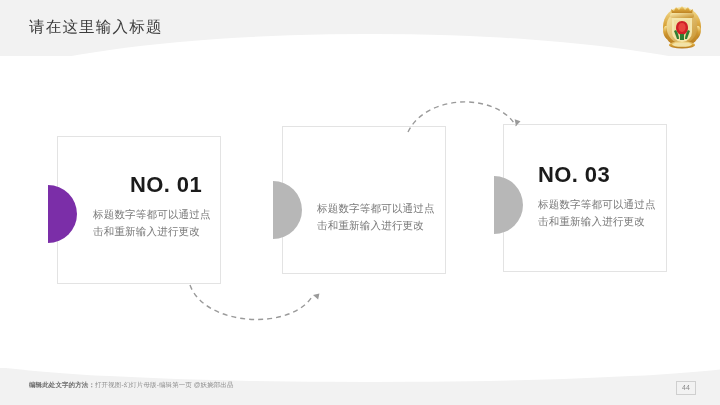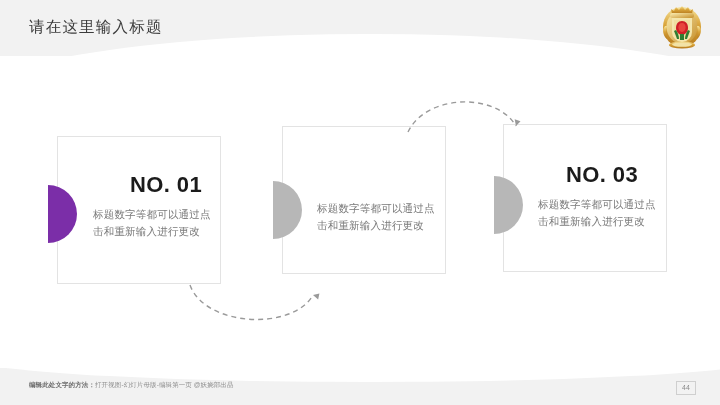--- a/index.html
+++ b/index.html
@@ -83,21 +83,21 @@
   .card-title {
     position: absolute;
     font-size: 22px;
     font-weight: bold;
     color: #1b1b1b;
     letter-spacing: 0.4px;
     white-space: nowrap;
   }
   .ct-1 { left: 90px;  top: 172px; margin-left: 40px; }
   .ct-2 { left: 317px; top: 166px; }
-  .ct-3 { left: 538px; top: 162px; margin-left: 28px; }
+  .ct-3 { left: 538px; top: 162px; }
 
   .card-body {
     position: absolute;
     width: 122px;
     font-size: 10.5px;
     line-height: 1.65;
     color: #7a7a7a;
     letter-spacing: 0.2px;
   }
   .cb-1 { left: 93px;  top: 206px; }

